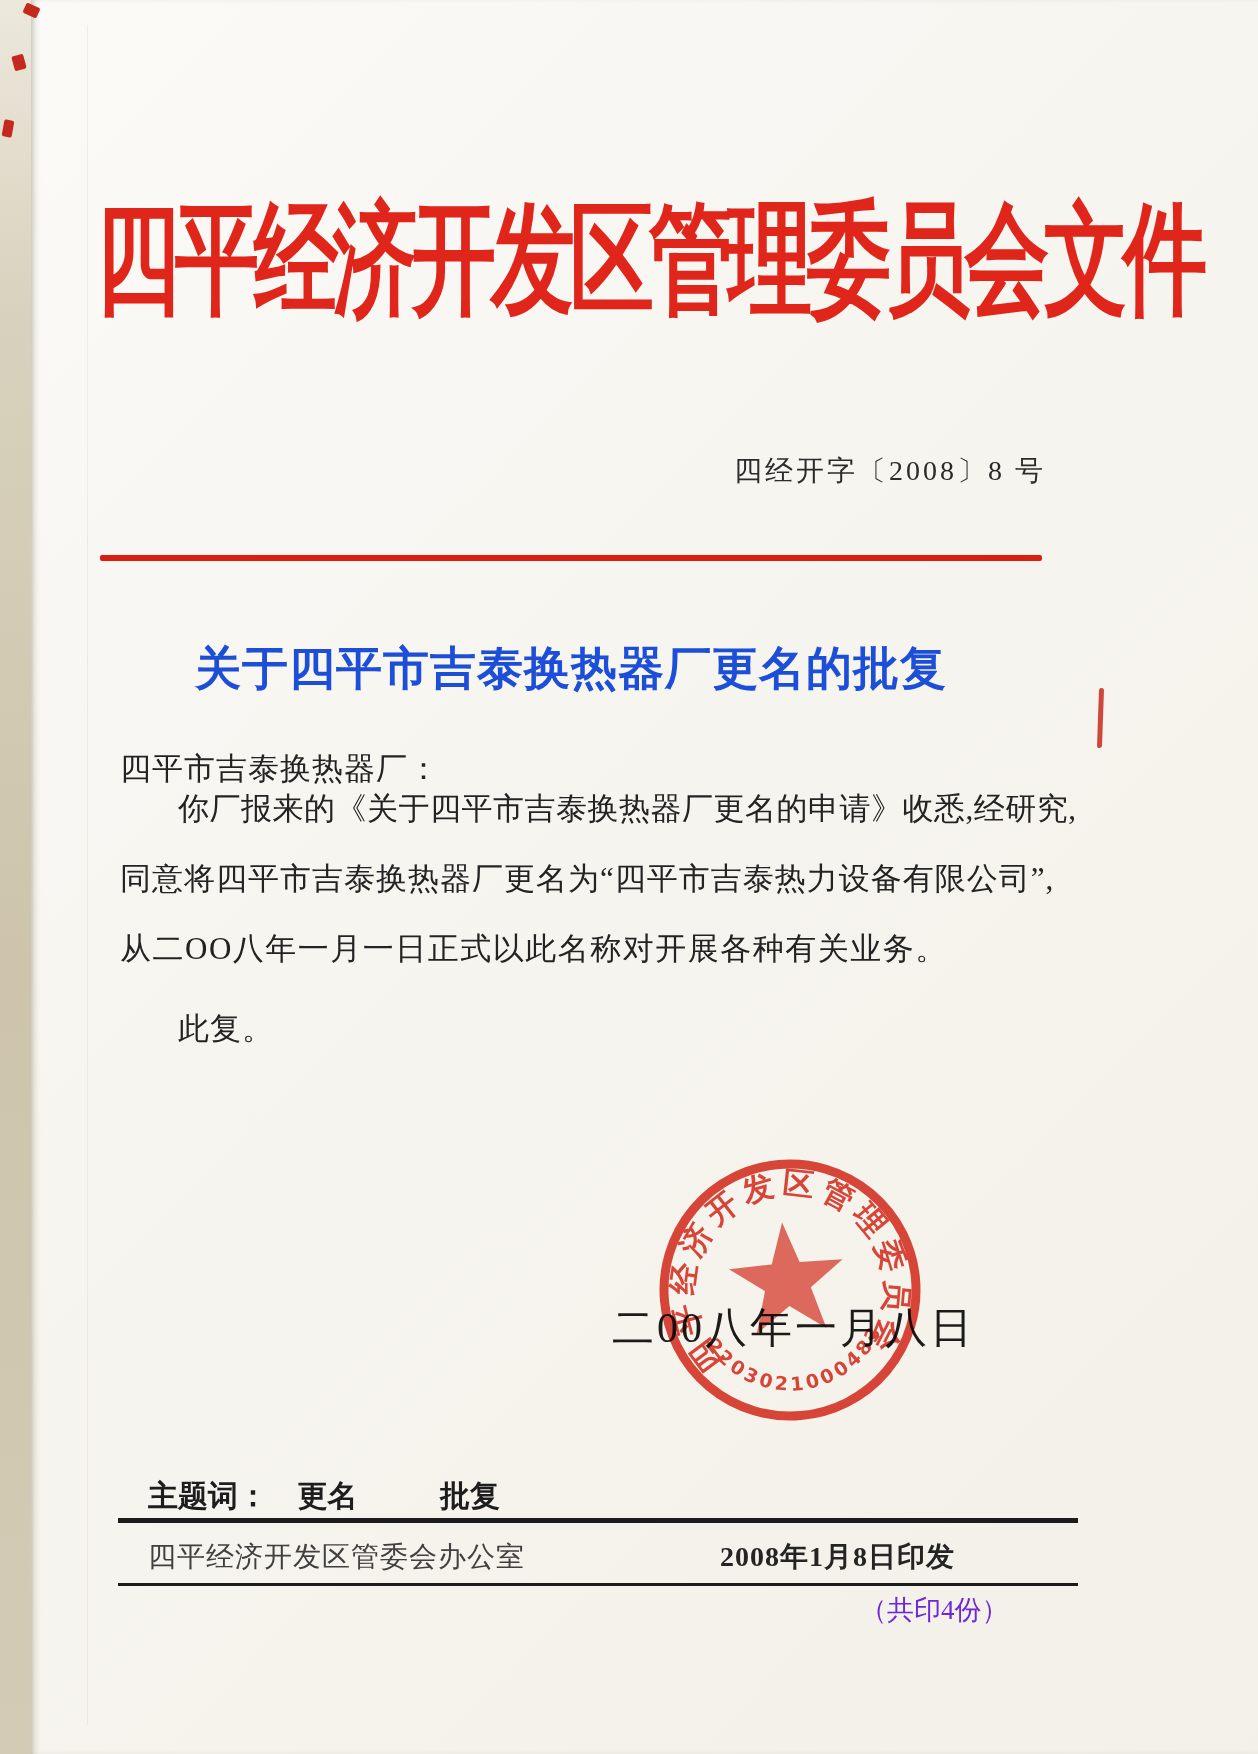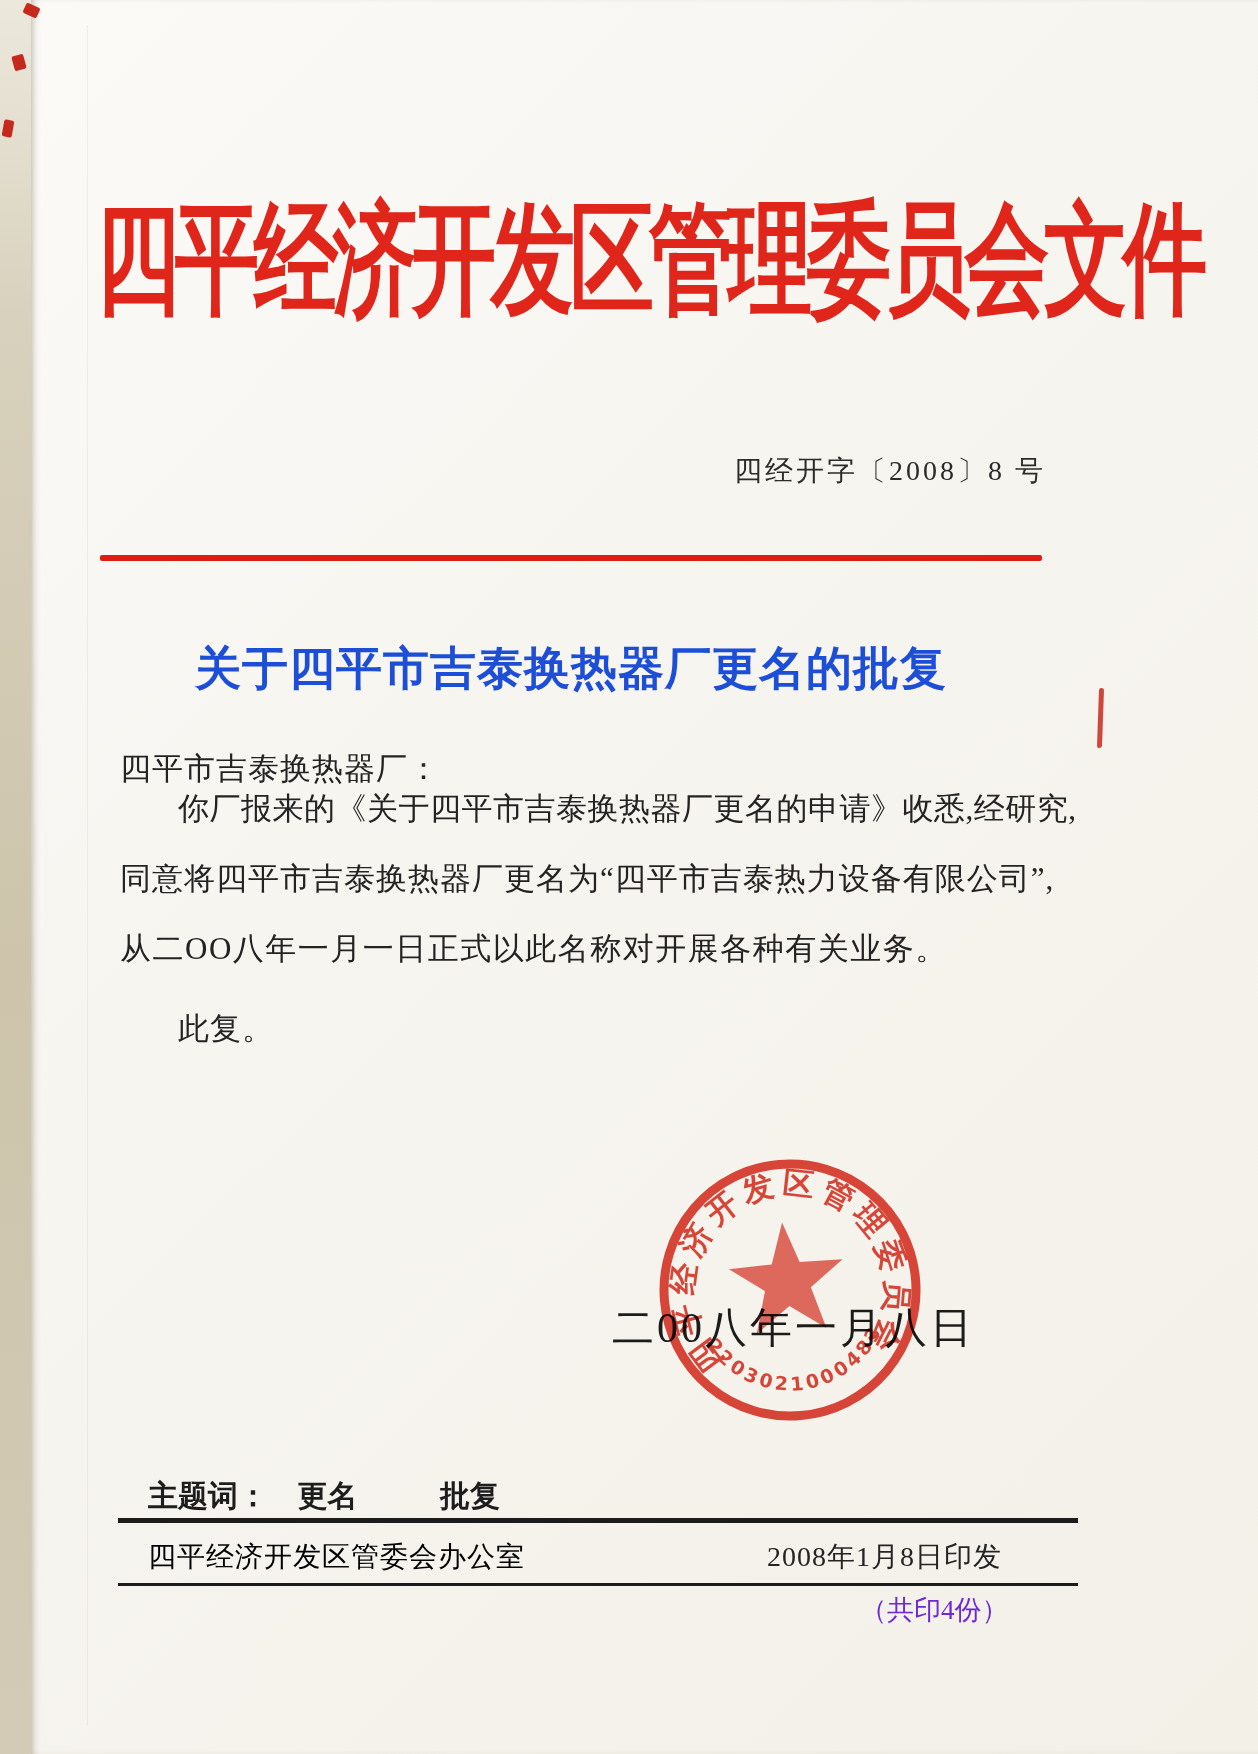--- a/index.html
+++ b/index.html
@@ -70,25 +70,25 @@
     position: absolute; left: 148px; top: 1476px; width: 900px;
     font-size: 30px; font-weight: 700; color: #1d1d1d; white-space: nowrap;
   }
   .subject-row .term1 { margin-left: 22px; }
   .subject-row .term2 { margin-left: 75px; }
   .black-line-1 {
     position: absolute; left: 118px; top: 1518px; width: 960px; height: 5px; background: #1c1c1c;
   }
   .issuer {
     position: absolute; left: 148px; top: 1538px;
-    font-size: 28px; color: #000000; letter-spacing: 1px; white-space: nowrap;
+    font-size: 28px; color: #404040; letter-spacing: 1px; white-space: nowrap;
   }
   .print-date {
     position: absolute; left: 720px; top: 1538px; width: 282px;
-    text-align: right; font-size: 28px; color: #242424; letter-spacing: 1px; white-space: nowrap;
+    text-align: left; font-size: 28px; color: #242424; letter-spacing: 1px; white-space: nowrap; font-weight: bold;
   }
   .black-line-2 {
     position: absolute; left: 118px; top: 1583px; width: 960px; height: 3px; background: #1c1c1c;
   }
   .copies {
     position: absolute; left: 860px; top: 1592px;
     font-size: 27px; color: #6d28d9; white-space: nowrap;
   }
 </style>
 </head>

